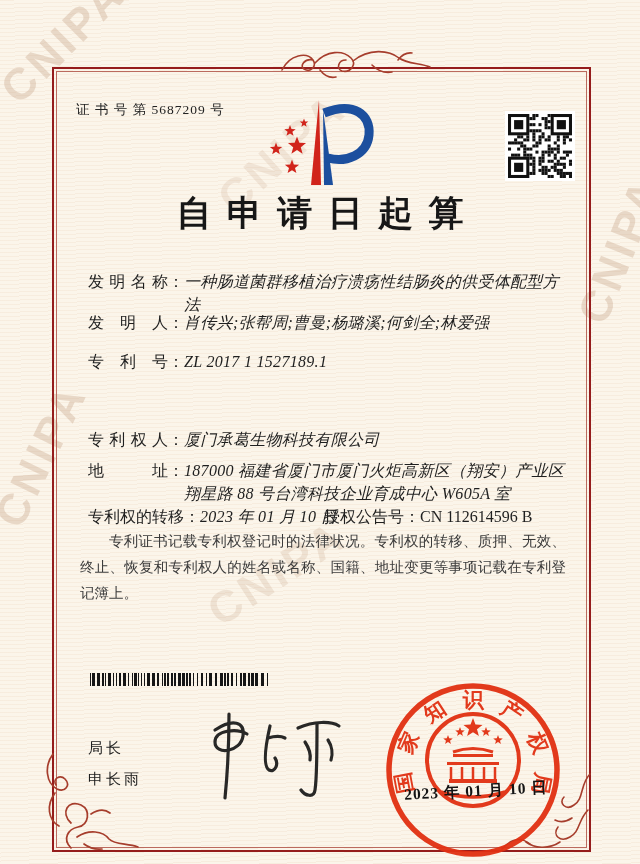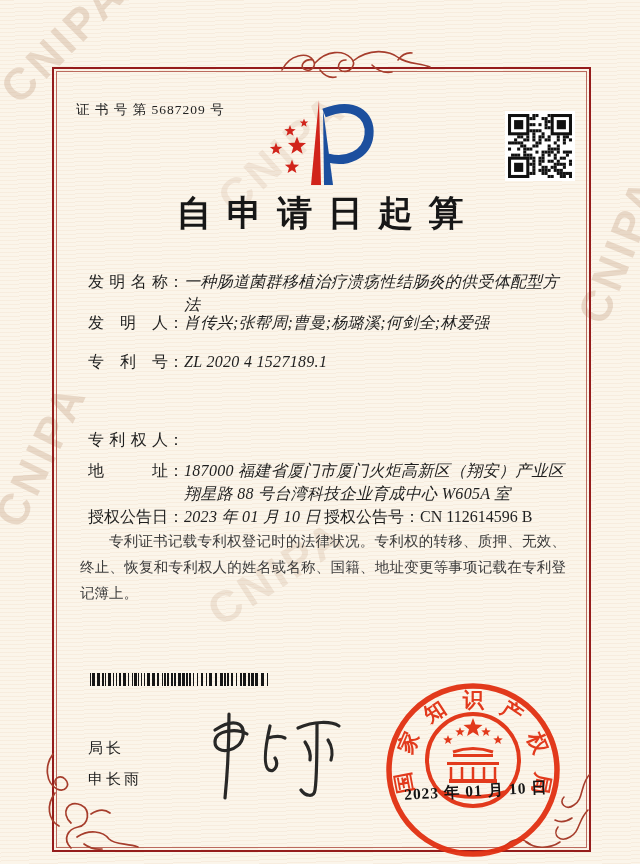--- a/index.html
+++ b/index.html
@@ -259,32 +259,33 @@
   <div class="row r-name">
     <span class="lb">发 明 名 称：</span>
     <span class="val">一种肠道菌群移植治疗溃疡性结肠炎的供受体配型方法</span>
   </div>
   <div class="row r-inv">
     <span class="lb">发　明　人：</span>
     <span class="val">肖传兴;张帮周;曹曼;杨璐溪;何剑全;林爱强</span>
   </div>
   <div class="row r-pno">
     <span class="lb">专　利　号：</span>
-    <span class="val">ZL 2020 4 1527189.1</span>
+    <span class="val">ZL 2017 1 1527189.1</span>
   </div>
   <div class="row r-owner">
     <span class="lb">专 利 权 人：</span>
+    <span class="val">厦门承葛生物科技有限公司</span>
   </div>
   <div class="row r-addr">
     <span class="lb">地　　　址：</span>
     <span class="val">187000 福建省厦门市厦门火炬高新区（翔安）产业区翔星路 88 号台湾科技企业育成中心 W605A 室</span>
   </div>
 
   <div class="row r-grant">
-    <span class="lb">授权公告日：</span>
+    <span class="lb">专利权的转移：</span>
     <span class="val">2023 年 01 月 10 日</span>
     <span class="grant2">
       <span class="lb">授权公告号：</span>
       <span>CN 112614596 B</span>
     </span>
   </div>
 
   <div class="paras">
     <p>专利证书记载专利权登记时的法律状况。专利权的转移、质押、无效、终止、恢复和专利权人的姓名或名称、国籍、地址变更等事项记载在专利登记簿上。</p>
   </div>

